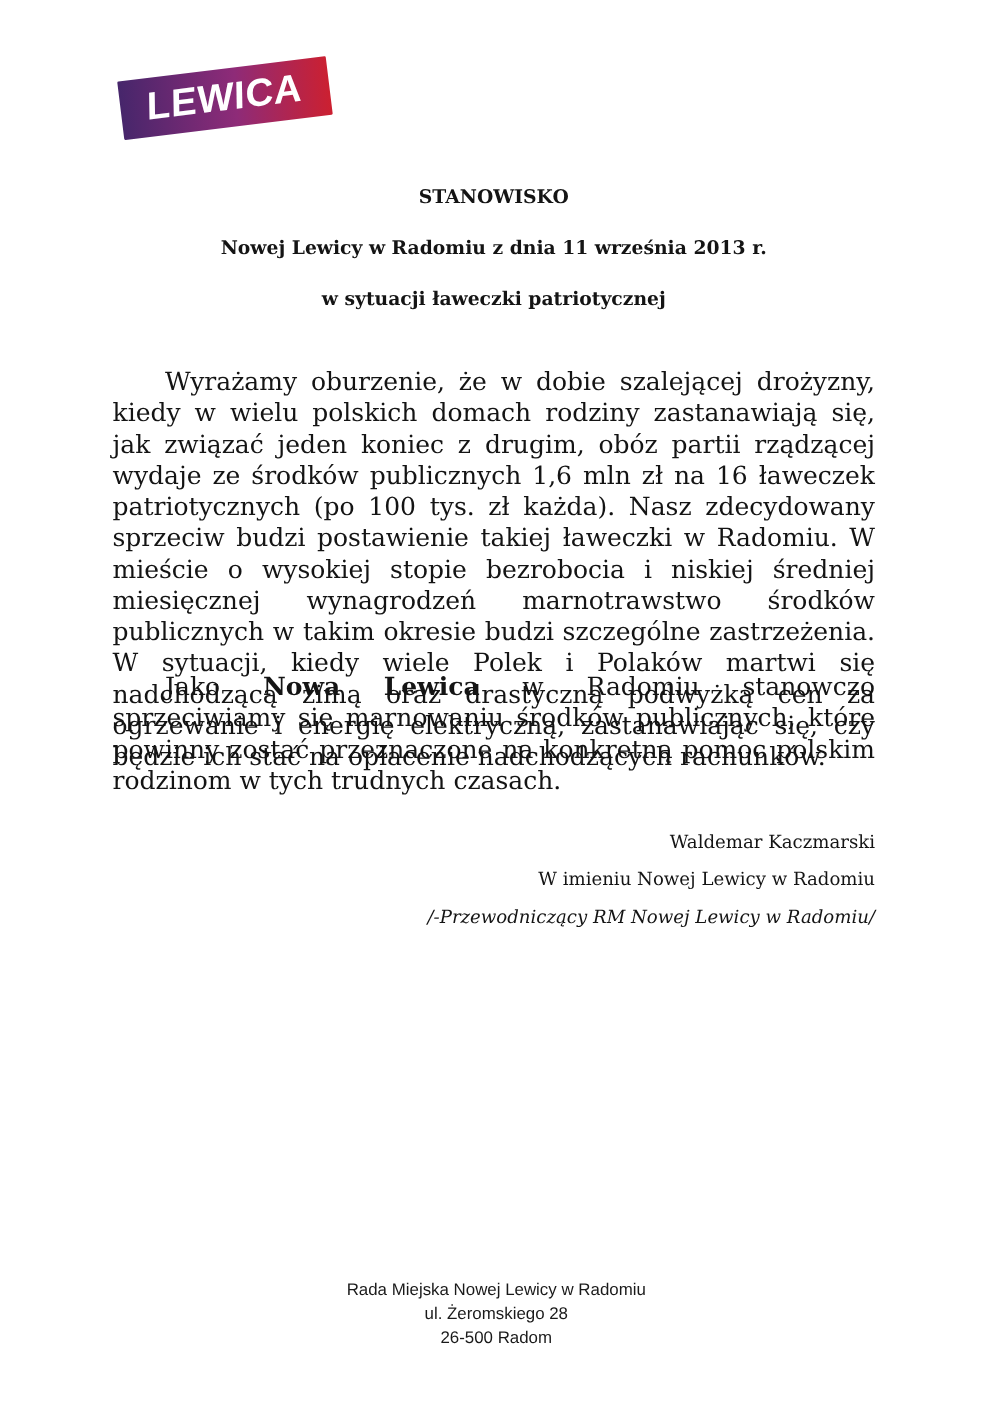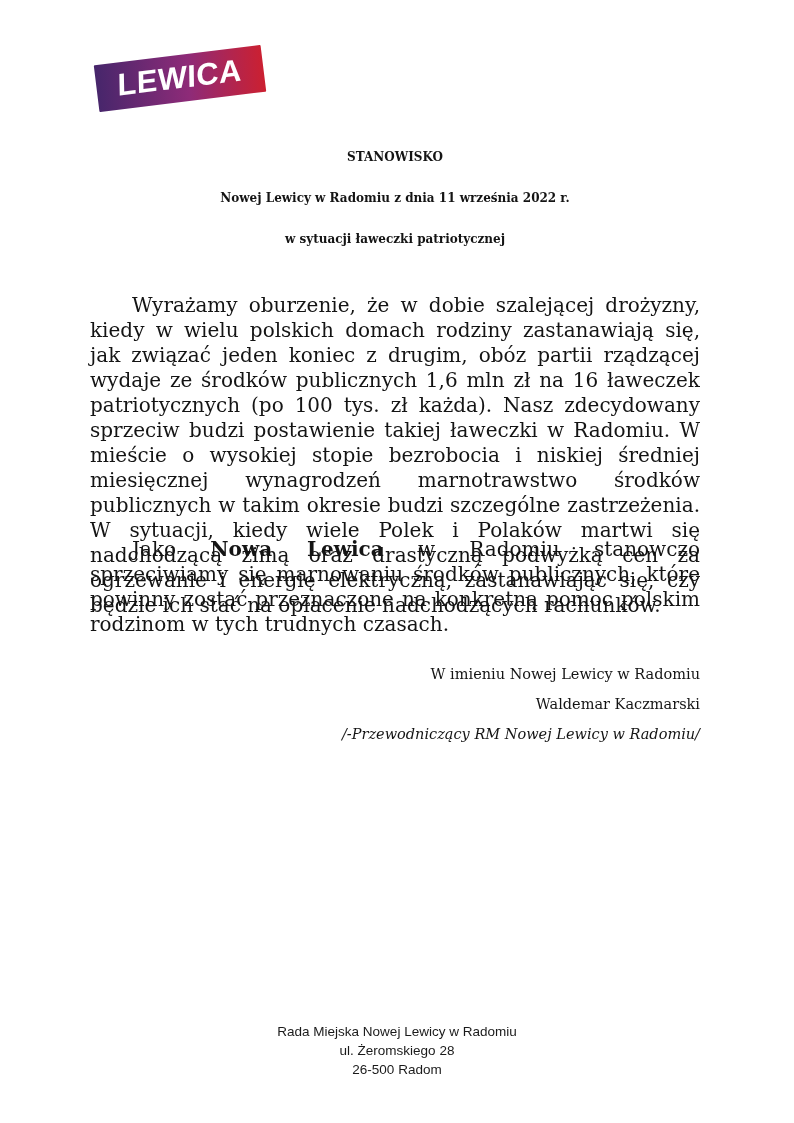--- a/index.html
+++ b/index.html
@@ -34,21 +34,21 @@
     line-height: 1;
     padding-bottom: 2px;
   }
   .headings {
     position: absolute;
     left: 90px;
     width: 610px;
     top: 137px;
     text-align: center;
     font-weight: bold;
-    font-size: 12px;
+    font-size: 15px;
   }
   .headings > div { height: 41px; line-height: 41px; }
   .para {
     position: absolute;
     left: 90px;
     width: 610px;
     margin: 0;
     text-align: justify;
     font-size: 20px;
     line-height: 25px;
@@ -82,31 +82,31 @@
 <body>
 
 <div class="page">
 
   <div class="logo-band" style="background: linear-gradient(93deg, rgb(70, 38, 107) 0%, rgb(142, 43, 120) 55%, rgb(204, 32, 48) 100%);">
     <span class="logo-text" style="color: rgb(255, 255, 255);">LEWICA</span>
   </div>
 
   <div class="headings">
     <div>STANOWISKO</div>
-    <div>Nowej Lewicy w Radomiu z dnia 11 września 2022 r.</div>
+    <div>Nowej Lewicy w Radomiu z dnia 11 września 2013 r.</div>
     <div>w sytuacji ławeczki patriotycznej</div>
   </div>
 
   <p class="para p1">Wyrażamy oburzenie, że w dobie szalejącej drożyzny, kiedy w wielu polskich domach rodziny zastanawiają się, jak związać jeden koniec z drugim, obóz partii rządzącej wydaje ze środków publicznych 1,6 mln zł na 16 ławeczek patriotycznych (po 100 tys. zł każda). Nasz zdecydowany sprzeciw budzi postawienie takiej ławeczki w Radomiu. W mieście o wysokiej stopie bezrobocia i niskiej średniej miesięcznej wynagrodzeń marnotrawstwo środków publicznych w takim okresie budzi szczególne zastrzeżenia. W sytuacji, kiedy wiele Polek i Polaków martwi się nadchodzącą zimą oraz drastyczną podwyżką cen za ogrzewanie i energię elektryczną, zastanawiając się, czy będzie ich stać na opłacenie nadchodzących rachunków.</p>
 
   <p class="para p2"><span>Jako </span><b>Nowa Lewica</b><span> w Radomiu stanowczo sprzeciwiamy się marnowaniu środków publicznych, które powinny zostać przeznaczone na konkretną pomoc polskim rodzinom w tych trudnych czasach.</span></p>
 
   <div class="signature">
+    <div>Waldemar Kaczmarski</div>
     <div>W imieniu Nowej Lewicy w Radomiu</div>
-    <div>Waldemar Kaczmarski</div>
     <div class="italic">/-Przewodniczący RM Nowej Lewicy w Radomiu/</div>
   </div>
 
   <div class="footer">
     <div>Rada Miejska Nowej Lewicy w Radomiu</div>
     <div>ul. Żeromskiego 28</div>
     <div>26-500 Radom</div>
   </div>
 
 </div>

